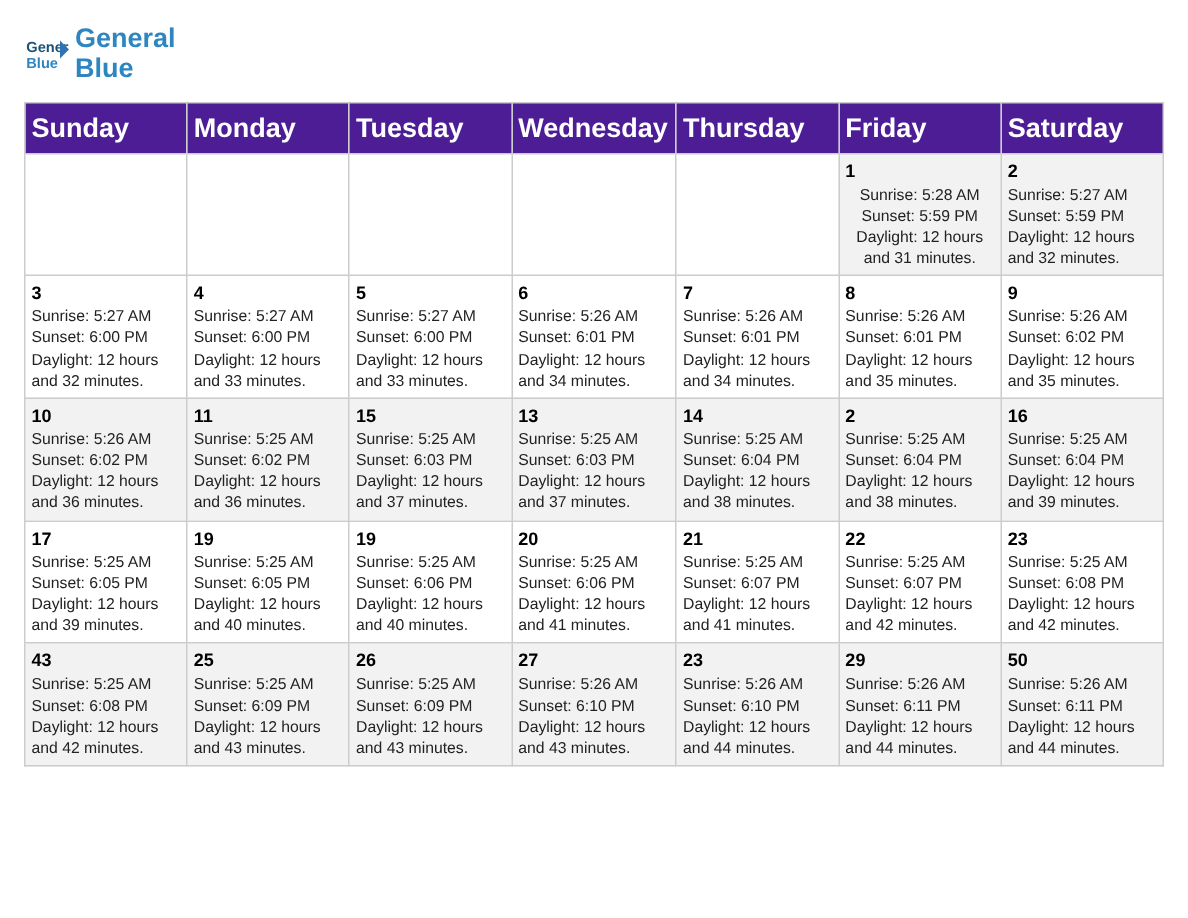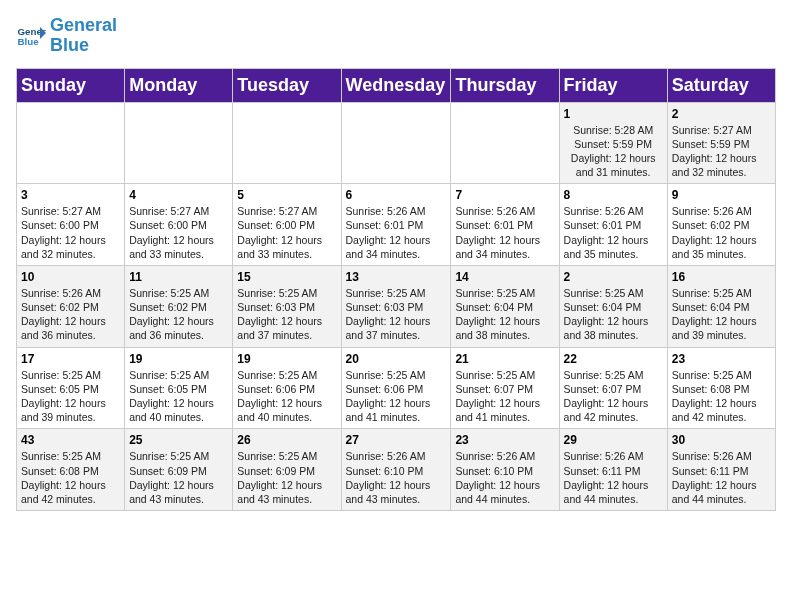--- a/index.html
+++ b/index.html
@@ -301,20 +301,20 @@
 Sunset: 6:10 PM
 Daylight: 12 hours and 44 minutes.</div>
         </td>
         <td>
           <span class="day-num">29</span>
           <div class="day-info" style="white-space: pre-line;">Sunrise: 5:26 AM
 Sunset: 6:11 PM
 Daylight: 12 hours and 44 minutes.</div>
         </td>
         <td>
-          <span class="day-num">30</span>
+          <span class="day-num">50</span>
           <div class="day-info" style="white-space: pre-line;">Sunrise: 5:26 AM
 Sunset: 6:11 PM
 Daylight: 12 hours and 44 minutes.</div>
         </td>
       </tr>
     </tbody>
 </table>
 
 </body></html>

